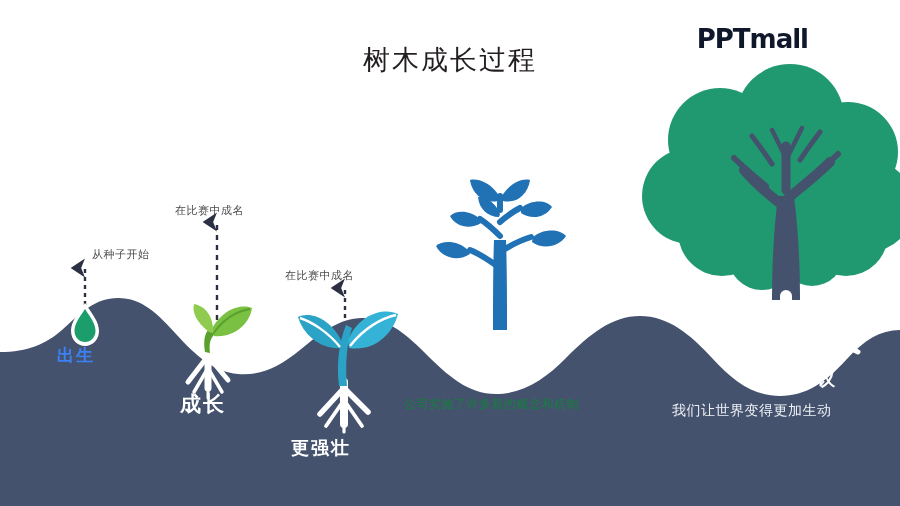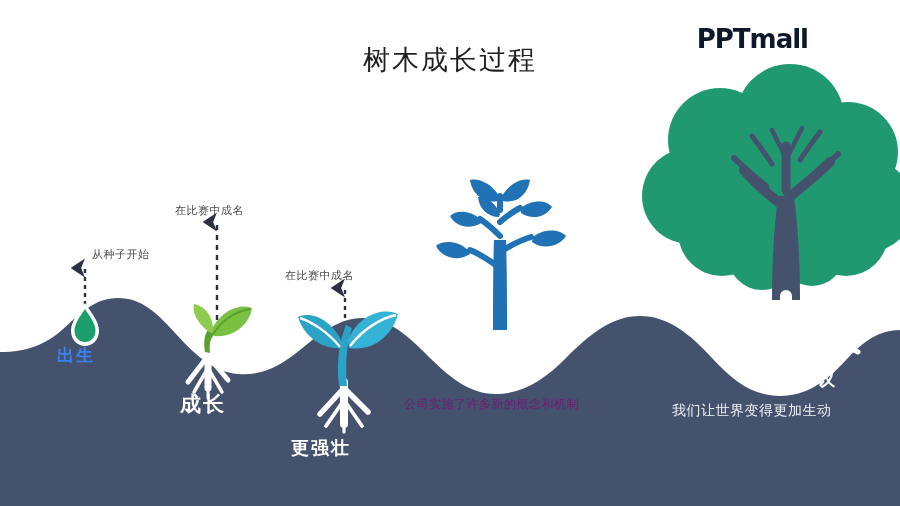--- a/index.html
+++ b/index.html
@@ -35,21 +35,21 @@
   #cap1{left:52px;top:247px;font-size:11px;margin-left:40px;}
   #lab1{left:57px;top:344px;font-size:17px;color:#3b82f6;}
   
   #cap2{left:175px;top:203px;font-size:11px;}
   #lab2{left:180px;top:390px;font-size:21px;color:#ffffff;}
   
   #cap3{left:285px;top:268px;font-size:11px;}
   #lab3{left:291px;top:436px;font-size:18px;color:#ffffff;}
   
   #lab4{left:480px;top:363px;font-size:18px;color:#ffffff;}
-  #sub4{left:404px;top:396px;font-size:12px;color:#701a75;}
+  #sub4{left:404px;top:396px;font-size:12px;color:#15803d;}
   
   #lab5{left:757px;top:367px;font-size:18px;color:#ffffff;}
   #sub5{left:672px;top:402px;font-size:14px;color:#eef1f5;}
 </style>
 </head>
 <body>
 
 <div id="slide">
 
   <svg id="art" viewBox="0 0 900 506">

